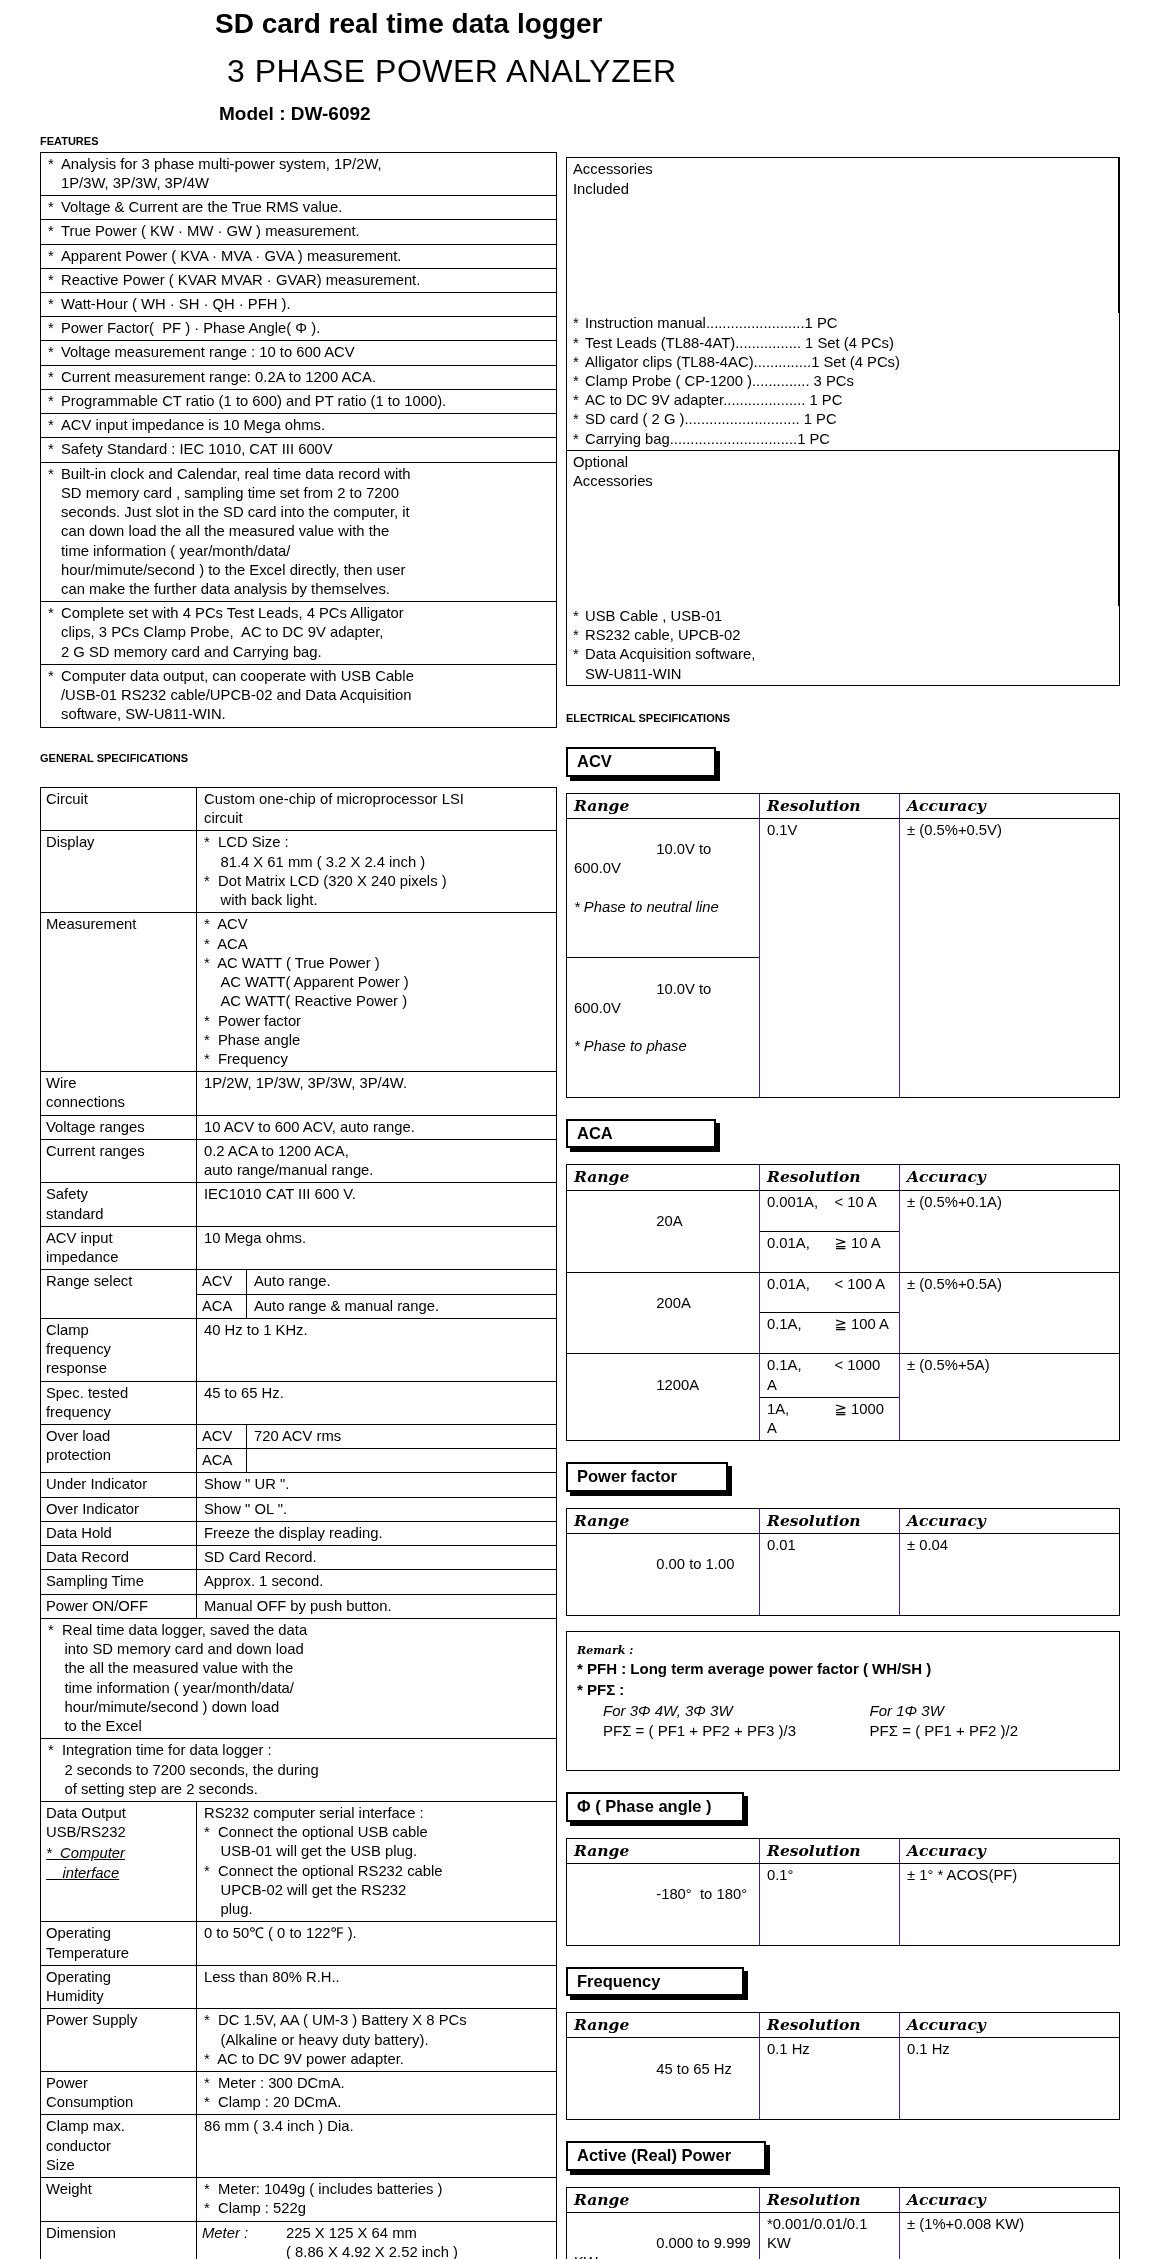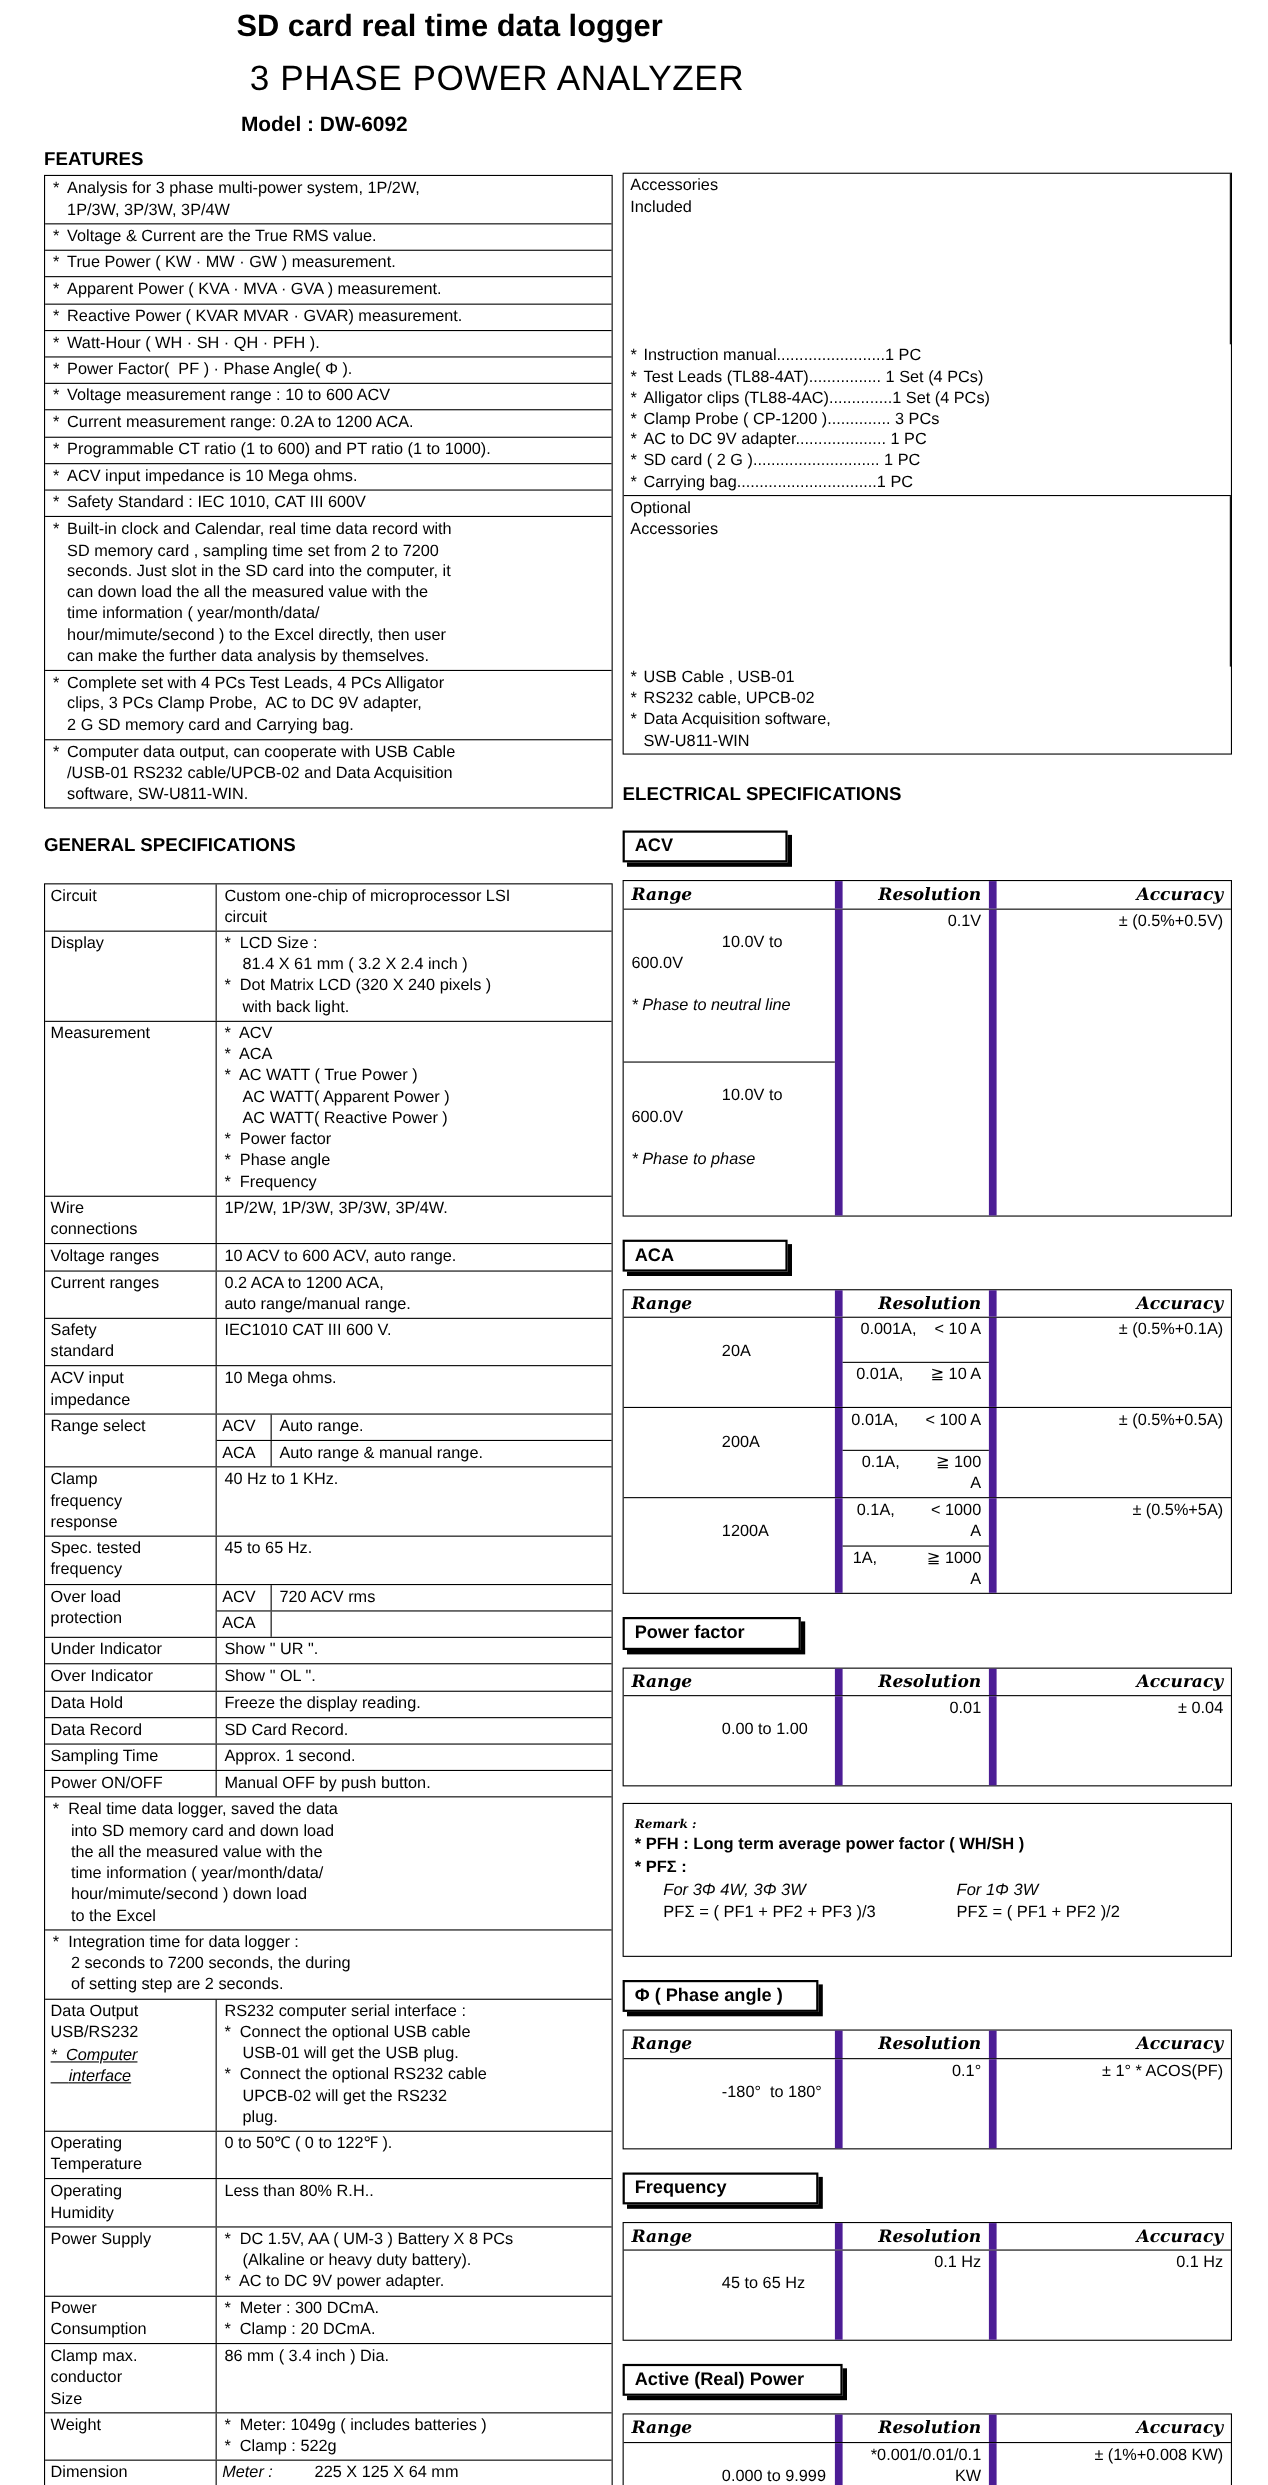--- a/index.html
+++ b/index.html
@@ -12,21 +12,21 @@
   
   .doc-header{margin-left:175px;}
   .doc-sub{font-size:28px;font-weight:bold;}
   .doc-title{font-size:32px;font-weight:normal;margin:12px;letter-spacing:.5px;line-height:1.1;}
   .doc-model{font-size:19px;font-weight:bold;margin-top:2px;margin-left:4px;}
 
   .cols{display:flex;gap:9px;margin-top:8px;align-items:flex-start;}
   .col-left{flex:0 0 517px;width:517px;}
   .col-right{flex:1;min-width:0;}
 
-  .sec-heading{font-size:17px;margin:0 0 3px;font-weight:bold;}
+  .sec-heading{font-size:11px;margin:0 0 3px;font-weight:bold;}
 
   
   .features{list-style:none;margin:0 0 23px;padding:0;border:1px solid #000;}
   .feat{display:flex;border-bottom:1px solid #000;padding:2px 0;}
   .feat:last-child{border-bottom:none;}
   .star{flex:0 0 20px;text-align:center;}
   .ftext{flex:1;white-space:pre-wrap;padding-right:2px;}
 
   
   .gs-heading{margin:0 0 22px;}
@@ -55,21 +55,21 @@
 
   
   .elec-heading{margin:0 0 22px;}
   .esec{margin-bottom:21px;}
   .sec-box{border:2px solid #000;box-shadow:4px 4px 0 #000;font-weight:bold;font-size:16.5px;
            padding:2px 9px;margin:0 0 16px;box-sizing:border-box;background:#fff;}
   .w150{width:150px}.w160{width:162px}.w175{width:178px}.w195{width:200px}
   .etable{border:1px solid #000;}
   .ehead{display:flex;border-bottom:1px solid #000;}
   .ec{box-sizing:border-box;min-width:0;}
-  .ec + .ec{border-left:7px solid #4c1d95;text-align:right;}
+  .ec + .ec{border-left:1px solid #4c1d95;}
   .ehead .ec{font-family:"DejaVu Serif",serif;font-style:italic;font-weight:bold;font-size:15.5px;padding:2px 7px;}
   .er{flex:0 0 192px;}
   .eres{flex:0 0 140px;}
   .eacc{flex:1;}
   .erow{display:flex;border-bottom:1px solid #000;}
   .erow:last-child{border-bottom:none;}
   .erow .eacc{padding:2px 7px;}
   .sub{display:flex;flex-direction:column;}
   .subcell{padding:2px 7px;white-space:pre-wrap;flex:1;}
   .subcell + .subcell{border-top:1px solid #000;}

